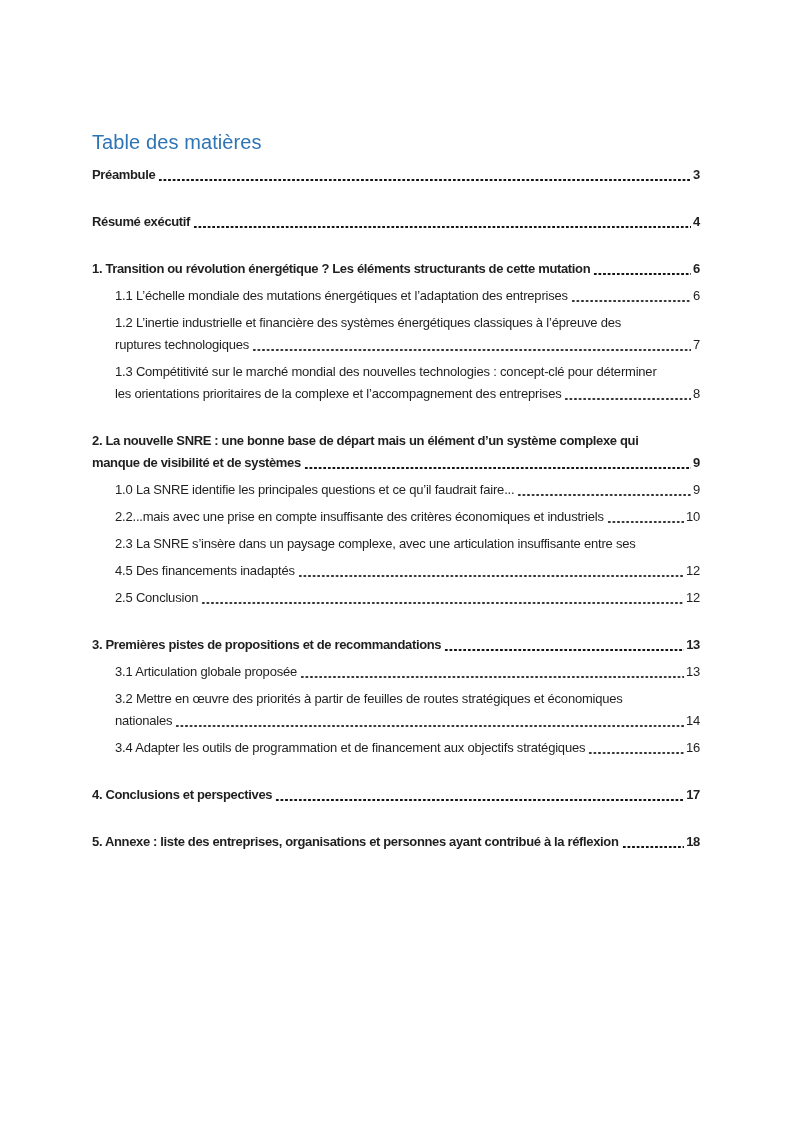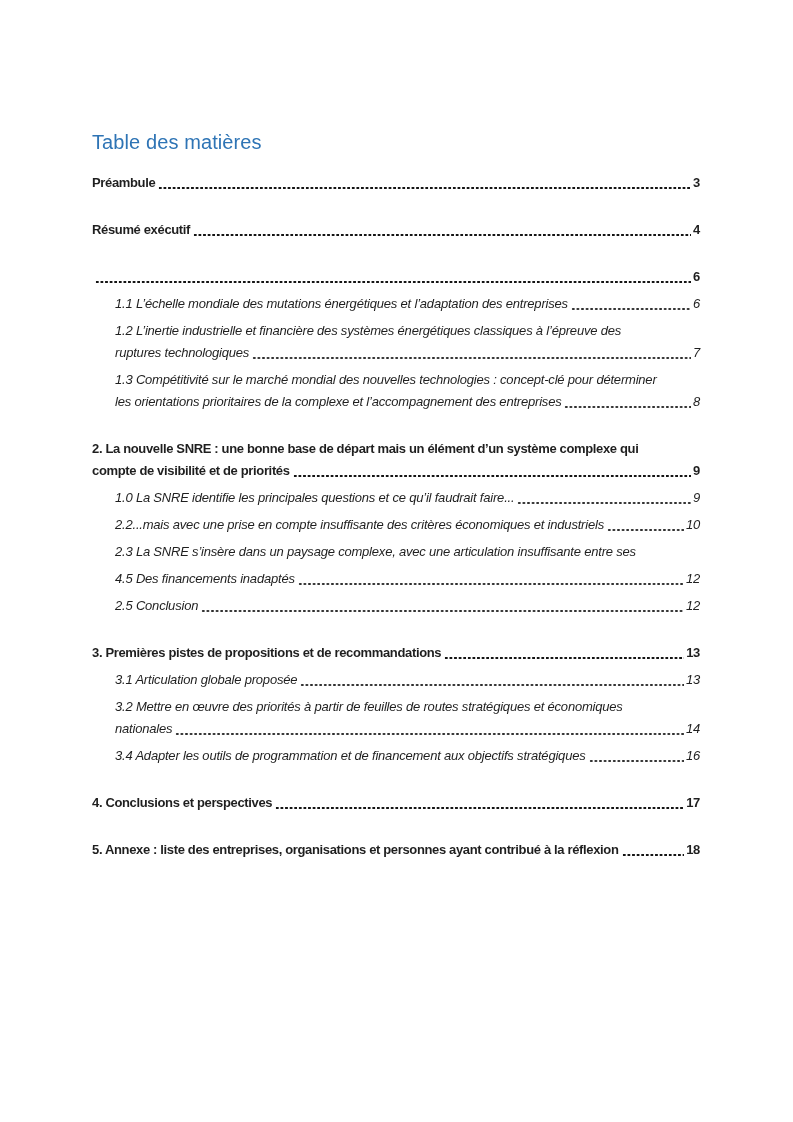--- a/index.html
+++ b/index.html
@@ -12,30 +12,30 @@
     box-sizing: border-box;
     padding: 128px 93px 0 92px;
     font-family: "Liberation Sans", sans-serif;
     color: #1f1f1f;
     overflow: hidden;
   }
   .doc-title {
     font-size: 20px;
     line-height: 28px;
     font-weight: normal;
-    margin: 0 0 16px 0;
+    margin: 0 0 8px 0;
     letter-spacing: 0.1px;
   }
   .toc {
     font-size: 13px;
     line-height: 22px;
     letter-spacing: -0.2px;
   }
   .toc-entry { margin: 0 0 5px 0; }
-  .toc-entry.indent { padding-left: 23px; font-style: italic; }
+  .toc-entry.indent { padding-left: 23px; }
   .toc-entry.bold { font-weight: bold; letter-spacing: -0.35px; }
   .toc-entry.space-before { margin-top: 25px; }
   .toc-line { white-space: nowrap; }
   .toc-lastline { display: flex; align-items: center; }
   .toc-text { flex: 0 0 auto; white-space: nowrap; }
   .leader {
     flex: 1 1 8px;
     min-width: 8px;
     height: 12px;
     align-self: flex-end;
@@ -65,20 +65,21 @@
       </div>
       <div class="toc-entry bold space-before">
         <div class="toc-lastline">
           <span class="toc-text">Résumé exécutif</span>
           <span class="leader"></span>
           <span class="pg">4</span>
         </div>
       </div>
       <div class="toc-entry bold space-before">
         <div class="toc-lastline">
+          <span class="toc-text">1. Transition ou révolution énergétique ? Les éléments structurants de cette mutation</span>
           <span class="leader"></span>
           <span class="pg">6</span>
         </div>
       </div>
       <div class="toc-entry indent">
         <div class="toc-lastline">
           <span class="toc-text">1.1 L’échelle mondiale des mutations énergétiques et l’adaptation des entreprises</span>
           <span class="leader"></span>
           <span class="pg">6</span>
         </div>
@@ -95,21 +96,21 @@
         <div class="toc-line">1.3 Compétitivité sur le marché mondial des nouvelles technologies : concept-clé pour déterminer</div>
         <div class="toc-lastline">
           <span class="toc-text">les orientations prioritaires de la complexe et l’accompagnement des entreprises</span>
           <span class="leader"></span>
           <span class="pg">8</span>
         </div>
       </div>
       <div class="toc-entry bold space-before">
         <div class="toc-line">2. La  nouvelle SNRE : une bonne base de départ mais un élément d’un système complexe qui</div>
         <div class="toc-lastline">
-          <span class="toc-text">compte de visibilité et  de priorités</span>
+          <span class="toc-text">manque de visibilité et  de systèmes</span>
           <span class="leader"></span>
           <span class="pg">9</span>
         </div>
       </div>
       <div class="toc-entry indent">
         <div class="toc-lastline">
           <span class="toc-text">1.0 La SNRE identifie les principales questions et ce qu’il faudrait faire...</span>
           <span class="leader"></span>
           <span class="pg">9</span>
         </div>

